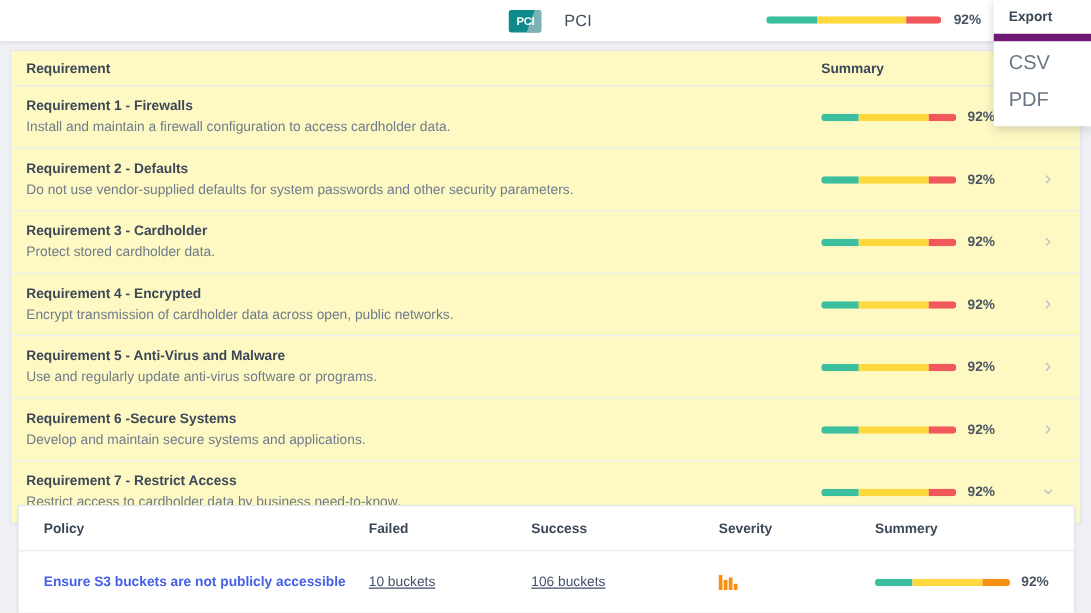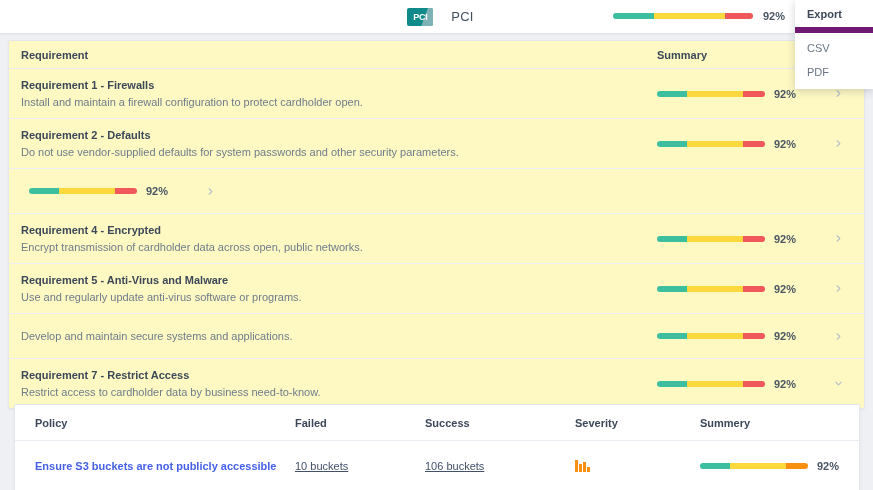--- a/index.html
+++ b/index.html
@@ -57,21 +57,21 @@
     box-shadow: 0 2px 8px rgba(40,50,70,0.22);
     padding: 6px 0 8px 0;
     z-index: 40;
   }
   .dd-head {
     font-size: 11px; font-weight: bold; color: #3c4858;
     padding: 2px 0 7px 12px;
     border-bottom: 6px solid #701a75;
   }
   .dd-item {
-    font-size: 11px; color: #6b7684;
+    font-size: 16px; color: #6b7684;
     padding: 9px 0 3px 12px;
     cursor: pointer;
   }
 
   
   .card {
     position: absolute; left: 8px; top: 40px; width: 857px;
     background: #fef9c3; border: 1px solid #e4e8ed; border-radius: 2px;
     box-shadow: 0 1px 2px rgba(40,50,70,0.05);
     overflow: hidden;
@@ -157,21 +157,21 @@
   <div class="card">
     <div class="card-head">
       <div class="col-requirement">Requirement</div>
       <div class="col-summary">Summary</div>
       <div class="col-chevron"></div>
     </div>
     <div id="req-rows">
         <div class="req-row">
           <div class="req-text">
             <div class="req-title">Requirement 1 - Firewalls</div>
-            <div class="req-desc">Install and maintain a firewall configuration to protect cardholder open.</div>
+            <div class="req-desc">Install and maintain a firewall configuration to access cardholder data.</div>
           </div>
           <div class="req-meter">
             <div class="bar" style="width: 108px;">
               <i style="width: 28%; background: rgb(59, 191, 158);"></i>
               <i style="width: 52%; background: rgb(255, 216, 61);"></i>
               <i style="width: 20%; background: rgb(240, 88, 91);"></i>
             </div>
             <div class="pct">92%</div>
           </div>
           <div class="chev">
@@ -193,20 +193,24 @@
             </div>
             <div class="pct">92%</div>
           </div>
           <div class="chev">
             <svg width="11" height="11" viewBox="0 0 24 24" fill="none" stroke="currentColor" stroke-width="2.4" stroke-linecap="round" stroke-linejoin="round">
               <polyline points="9 6 15 12 9 18"></polyline>
             </svg>
           </div>
         </div>
         <div class="req-row">
+          <div class="req-text">
+            <div class="req-title">Requirement 3 - Cardholder</div>
+            <div class="req-desc">Protect stored cardholder data.</div>
+          </div>
           <div class="req-meter">
             <div class="bar" style="width: 108px;">
               <i style="width: 28%; background: rgb(59, 191, 158);"></i>
               <i style="width: 52%; background: rgb(255, 216, 61);"></i>
               <i style="width: 20%; background: rgb(240, 88, 91);"></i>
             </div>
             <div class="pct">92%</div>
           </div>
           <div class="chev">
             <svg width="11" height="11" viewBox="0 0 24 24" fill="none" stroke="currentColor" stroke-width="2.4" stroke-linecap="round" stroke-linejoin="round">
@@ -247,20 +251,21 @@
             <div class="pct">92%</div>
           </div>
           <div class="chev">
             <svg width="11" height="11" viewBox="0 0 24 24" fill="none" stroke="currentColor" stroke-width="2.4" stroke-linecap="round" stroke-linejoin="round">
               <polyline points="9 6 15 12 9 18"></polyline>
             </svg>
           </div>
         </div>
         <div class="req-row">
           <div class="req-text">
+            <div class="req-title">Requirement 6 -Secure Systems</div>
             <div class="req-desc">Develop and maintain secure systems and applications.</div>
           </div>
           <div class="req-meter">
             <div class="bar" style="width: 108px;">
               <i style="width: 28%; background: rgb(59, 191, 158);"></i>
               <i style="width: 52%; background: rgb(255, 216, 61);"></i>
               <i style="width: 20%; background: rgb(240, 88, 91);"></i>
             </div>
             <div class="pct">92%</div>
           </div>

